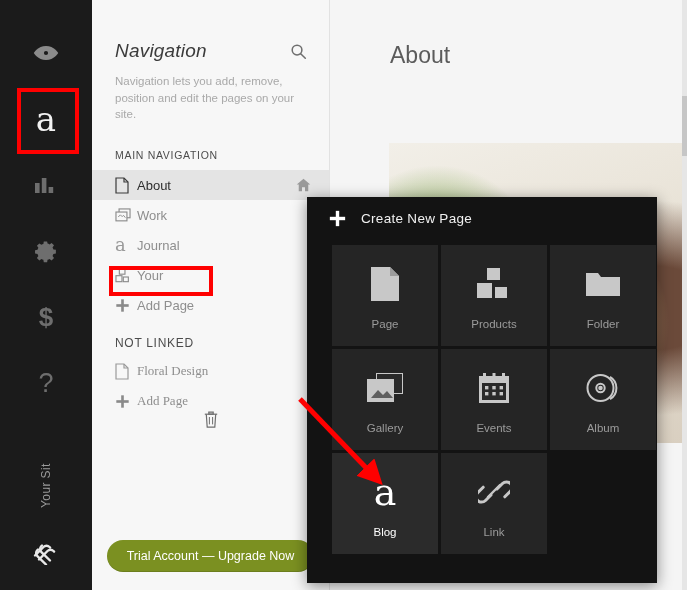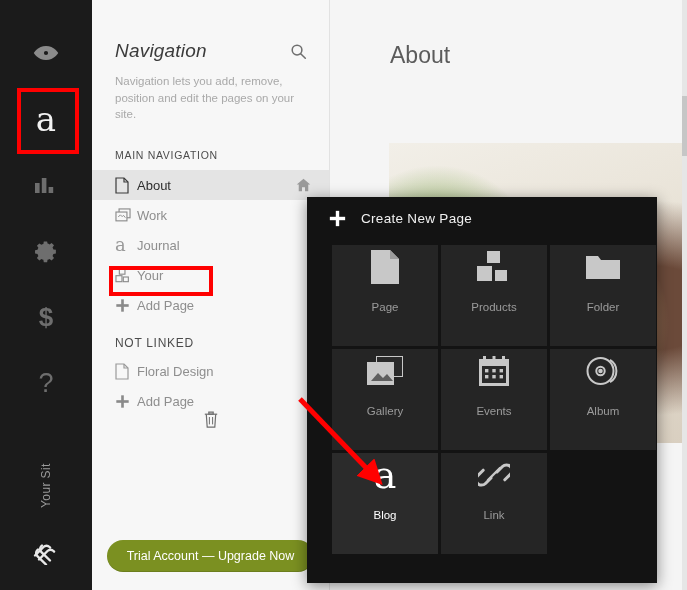--- a/index.html
+++ b/index.html
@@ -118,21 +118,21 @@
   .tile-grid {
     margin: 18px 0 0 25px;
     display: grid;
     grid-template-columns: repeat(3, 106px);
     grid-template-rows: repeat(3, 101px);
     gap: 3px;
   }
   .tile {
     background: #252525;
     display: flex; flex-direction: column;
-    align-items: center; 
+    align-items: center; justify-content: center;
     cursor: pointer;
   }
   .tile .tico { color: #c8c8c8; display: flex; align-items: center; justify-content: center; height: 44px; }
   .tile .tlbl { color: #9b9b9b; font-size: 11.5px; margin-top: 12px; }
   .tile.hilite { background: #2b2b2b; }
   .tile.hilite .tico { color: #ffffff; }
   .tile.hilite .tlbl { color: #ffffff; }
   .tile.blank { background: transparent; cursor: default; }
   .serif-a { font-family: "DejaVu Serif", serif; font-size: 38px; line-height: 38px; }
 
@@ -276,21 +276,21 @@
             <rect x="6.6" y="1.4" width="2.8" height="13.2"></rect>
             <rect x="1.4" y="6.6" width="13.2" height="2.8"></rect>
           </svg>
         </span>
         <span class="lbl">Add Page</span>
       </div>
     </div>
 
     <div class="nav-sub-label">NOT LINKED</div>
 
-    <div class="nav-list" style="margin-top:6px;">
+    <div class="nav-list" style="margin-top:6px;font-family:Liberation Serif, serif;">
       <div class="nav-row">
         <span class="ico">
           <svg width="14" height="17" viewBox="0 0 14 17" fill="none" stroke="#9a9a9a" stroke-width="1.2">
             <path d="M1 1h8l4 4v11H1z"></path>
               <path d="M9 1v4h4"></path>
           </svg>
         </span>
         <span class="lbl">Floral Design</span>
       </div>
       <div class="nav-row">

